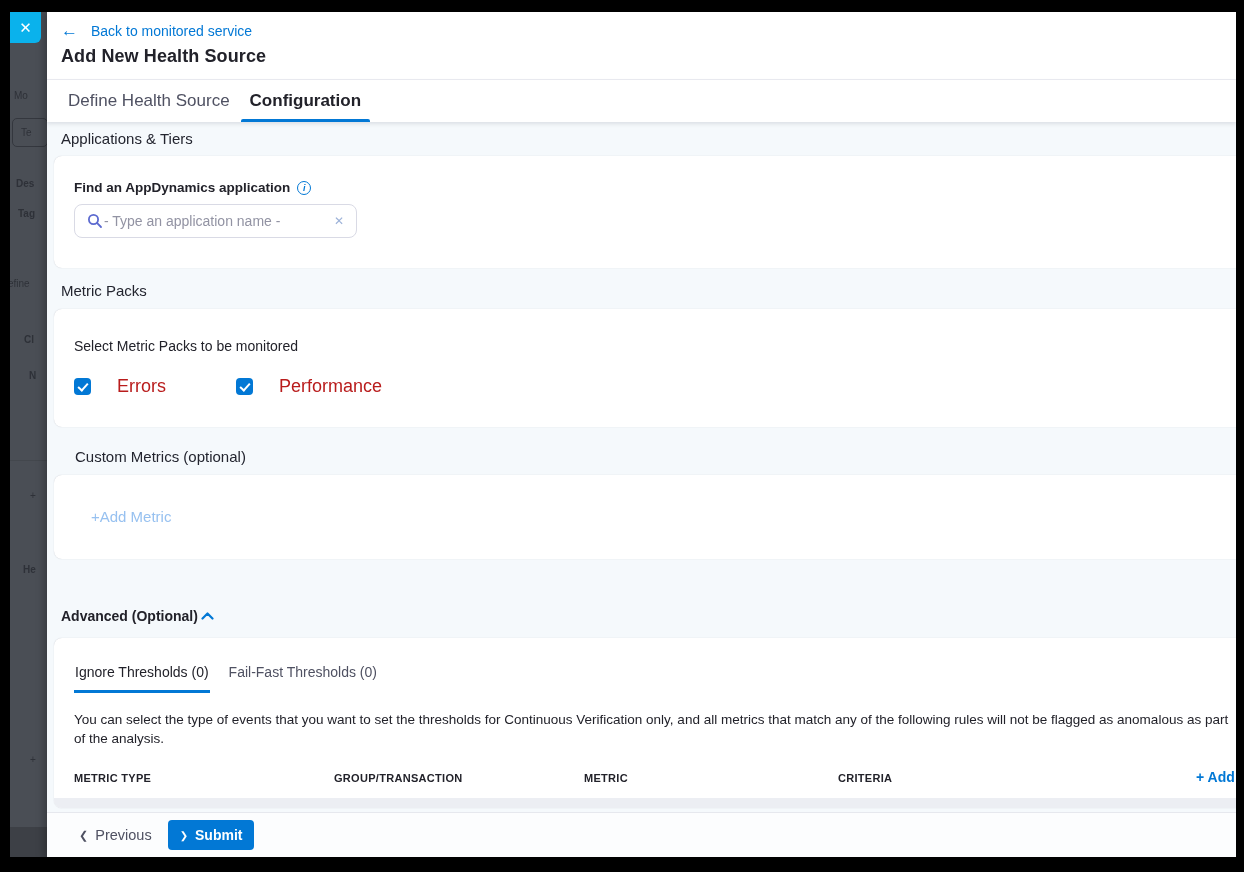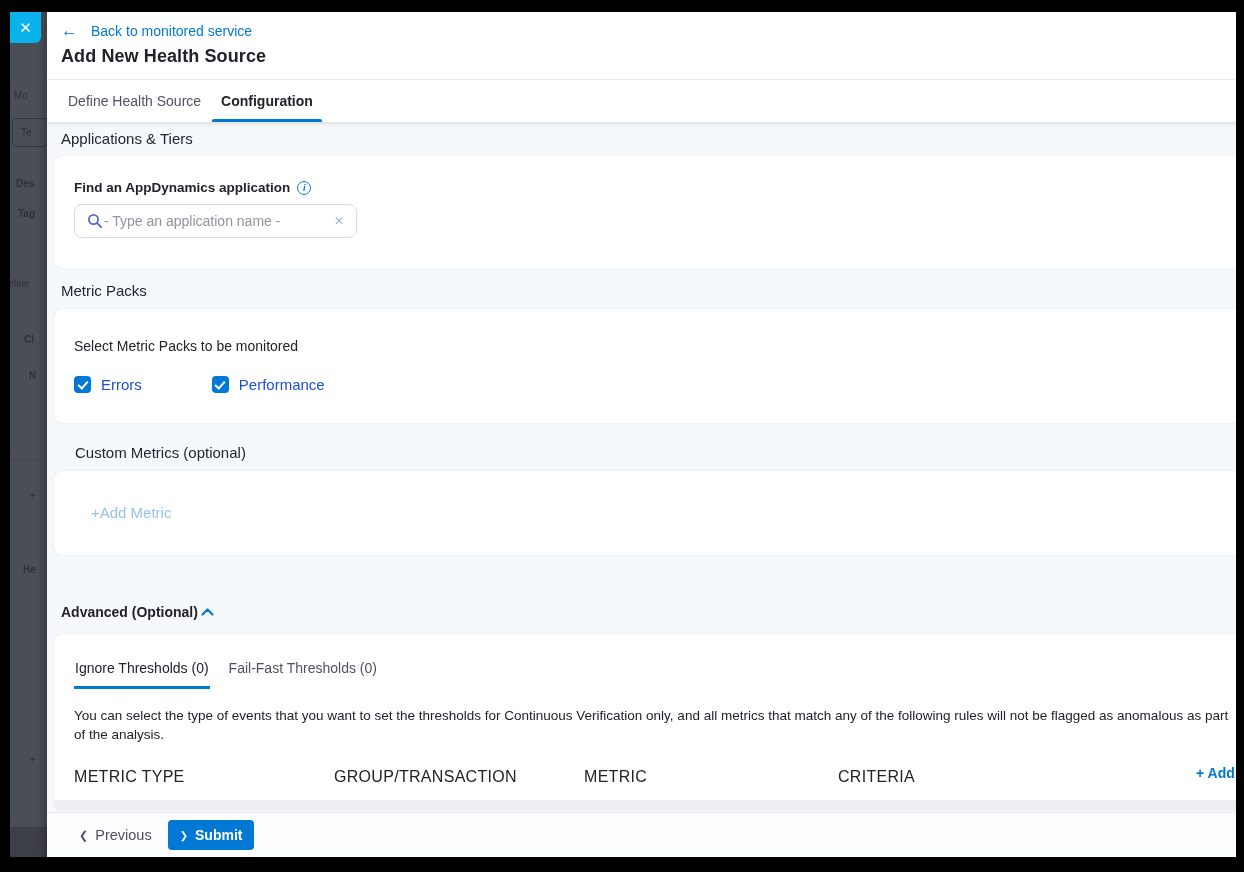--- a/index.html
+++ b/index.html
@@ -38,21 +38,21 @@
     box-shadow:-3px 0 8px rgba(0,0,0,0.25); }
 
   .drawer-header { height:68px; padding:11px 0 0 14px; border-bottom:1px solid #ebecf2; background:#fff; }
   .back-link { display:flex; align-items:center; gap:13px; color:#0278d5; font-size:14px;
     margin-bottom:7px; cursor:pointer; }
   .back-link .arrow { font-size:17px; line-height:14px; }
   .page-title { font-size:18px; font-weight:bold; color:#22222a; letter-spacing:0.1px; }
 
   .tab-bar { height:42px; display:flex; align-items:stretch; padding-left:11px; background:#fff;
     position:relative; z-index:2; box-shadow:0 2px 4px rgba(40,41,61,0.12); }
-  .tab { display:flex; align-items:center; padding:0 10px; font-size:14px; color:#4f5162;
+  .tab { display:flex; align-items:center; padding:0 10px; font-size:17px; color:#4f5162;
     position:relative; cursor:pointer; }
   .tab.active { font-weight:bold; color:#22222a; }
   .tab.active::after { content:""; position:absolute; left:1px; right:1px; bottom:0; height:3px;
     background:#0278d5; border-radius:2px 2px 0 0; }
 
   .content { flex:1; background:#f5f9fc; overflow:hidden; position:relative; }
 
   .section-title { font-size:15px; color:#23252f; padding:8px 0 9px 14px; }
   .section-title.mid { padding:14px 0 10px 14px; }
   .section-title.low { padding:21px 0 10px 28px; }
@@ -76,39 +76,39 @@
   .clear-icon { color:#9cb2d8; font-size:12px; cursor:pointer; margin-left:auto; }
 
   
   .card-packs { padding:29px 20px 30px 20px; }
   .packs-subtitle { font-size:14px; color:#22222a; margin-bottom:22px; }
   .packs-row { display:flex; gap:70px; }
   .metric-option { display:flex; align-items:center; gap:10px; cursor:pointer; }
   .checkbox { width:17px; height:17px; background:#0278d5; border-radius:4px; position:relative; }
   .checkbox::after { content:""; position:absolute; left:5.5px; top:2.5px; width:4px; height:8px;
     border:solid #fff; border-width:0 2px 2px 0; transform:rotate(42deg); }
-  .metric-option .opt-label { font-size:15px; color:#1d4ed8; }
+  .metric-option .opt-label { font-size:18px; color:#b91c1c;margin-left:16px; }
 
   
   .card-custom { padding:33px 20px 33px 37px; }
   .add-metric { font-size:15px; color:#97c1f0; cursor:pointer; }
 
   
   .advanced-header { margin:49px 0 14px 14px; display:flex; align-items:center; gap:3px;
     font-size:14px; font-weight:bold; color:#22222a; cursor:pointer; }
 
   .card-thresholds { padding-top:26px; margin-bottom:8px; }
   .inner-tabs { display:flex; gap:18px; padding-left:20px; }
   .inner-tab { font-size:14px; color:#4f5162; padding:0 1px 10px 1px; border-bottom:3px solid transparent; cursor:pointer; }
   .inner-tab.active { font-weight:normal; color:#22222a; border-bottom-color:#0278d5; }
   .thresh-desc { margin:17px 0 0 20px; font-size:13.5px; color:#22222a; line-height:19px; }
   .thresh-desc .line1 { white-space:nowrap; overflow:hidden; }
   .thresh-table-head { margin-top:24px; display:flex; padding-left:20px; padding-bottom:14px;
     position:relative; }
-  .th-col { font-size:16px; font-weight:normal; color:#22222a; letter-spacing:0.3px; }
+  .th-col { font-size:11px; font-weight:bold; color:#22222a; letter-spacing:0.3px; }
   .th-col.c1 { width:260px; } .th-col.c2 { width:250px; } .th-col.c3 { width:254px; }
   .add-threshold { position:absolute; left:1142px; top:-3px; color:#0278d5; font-size:14px;
     font-weight:bold; white-space:nowrap; cursor:pointer; }
   .table-empty-strip { height:10px; background:#eceef3; border-radius:0 0 8px 8px; }
 
   
   .footer { height:45px; background:#fcfdfe; border-top:1px solid #e6e8ee; display:flex;
     align-items:center; gap:16px; padding-left:32px; }
   .prev-btn { display:flex; align-items:center; gap:7px; color:#4f5162; font-size:14.5px; cursor:pointer; }
   .prev-btn .chev { font-size:11px; }

